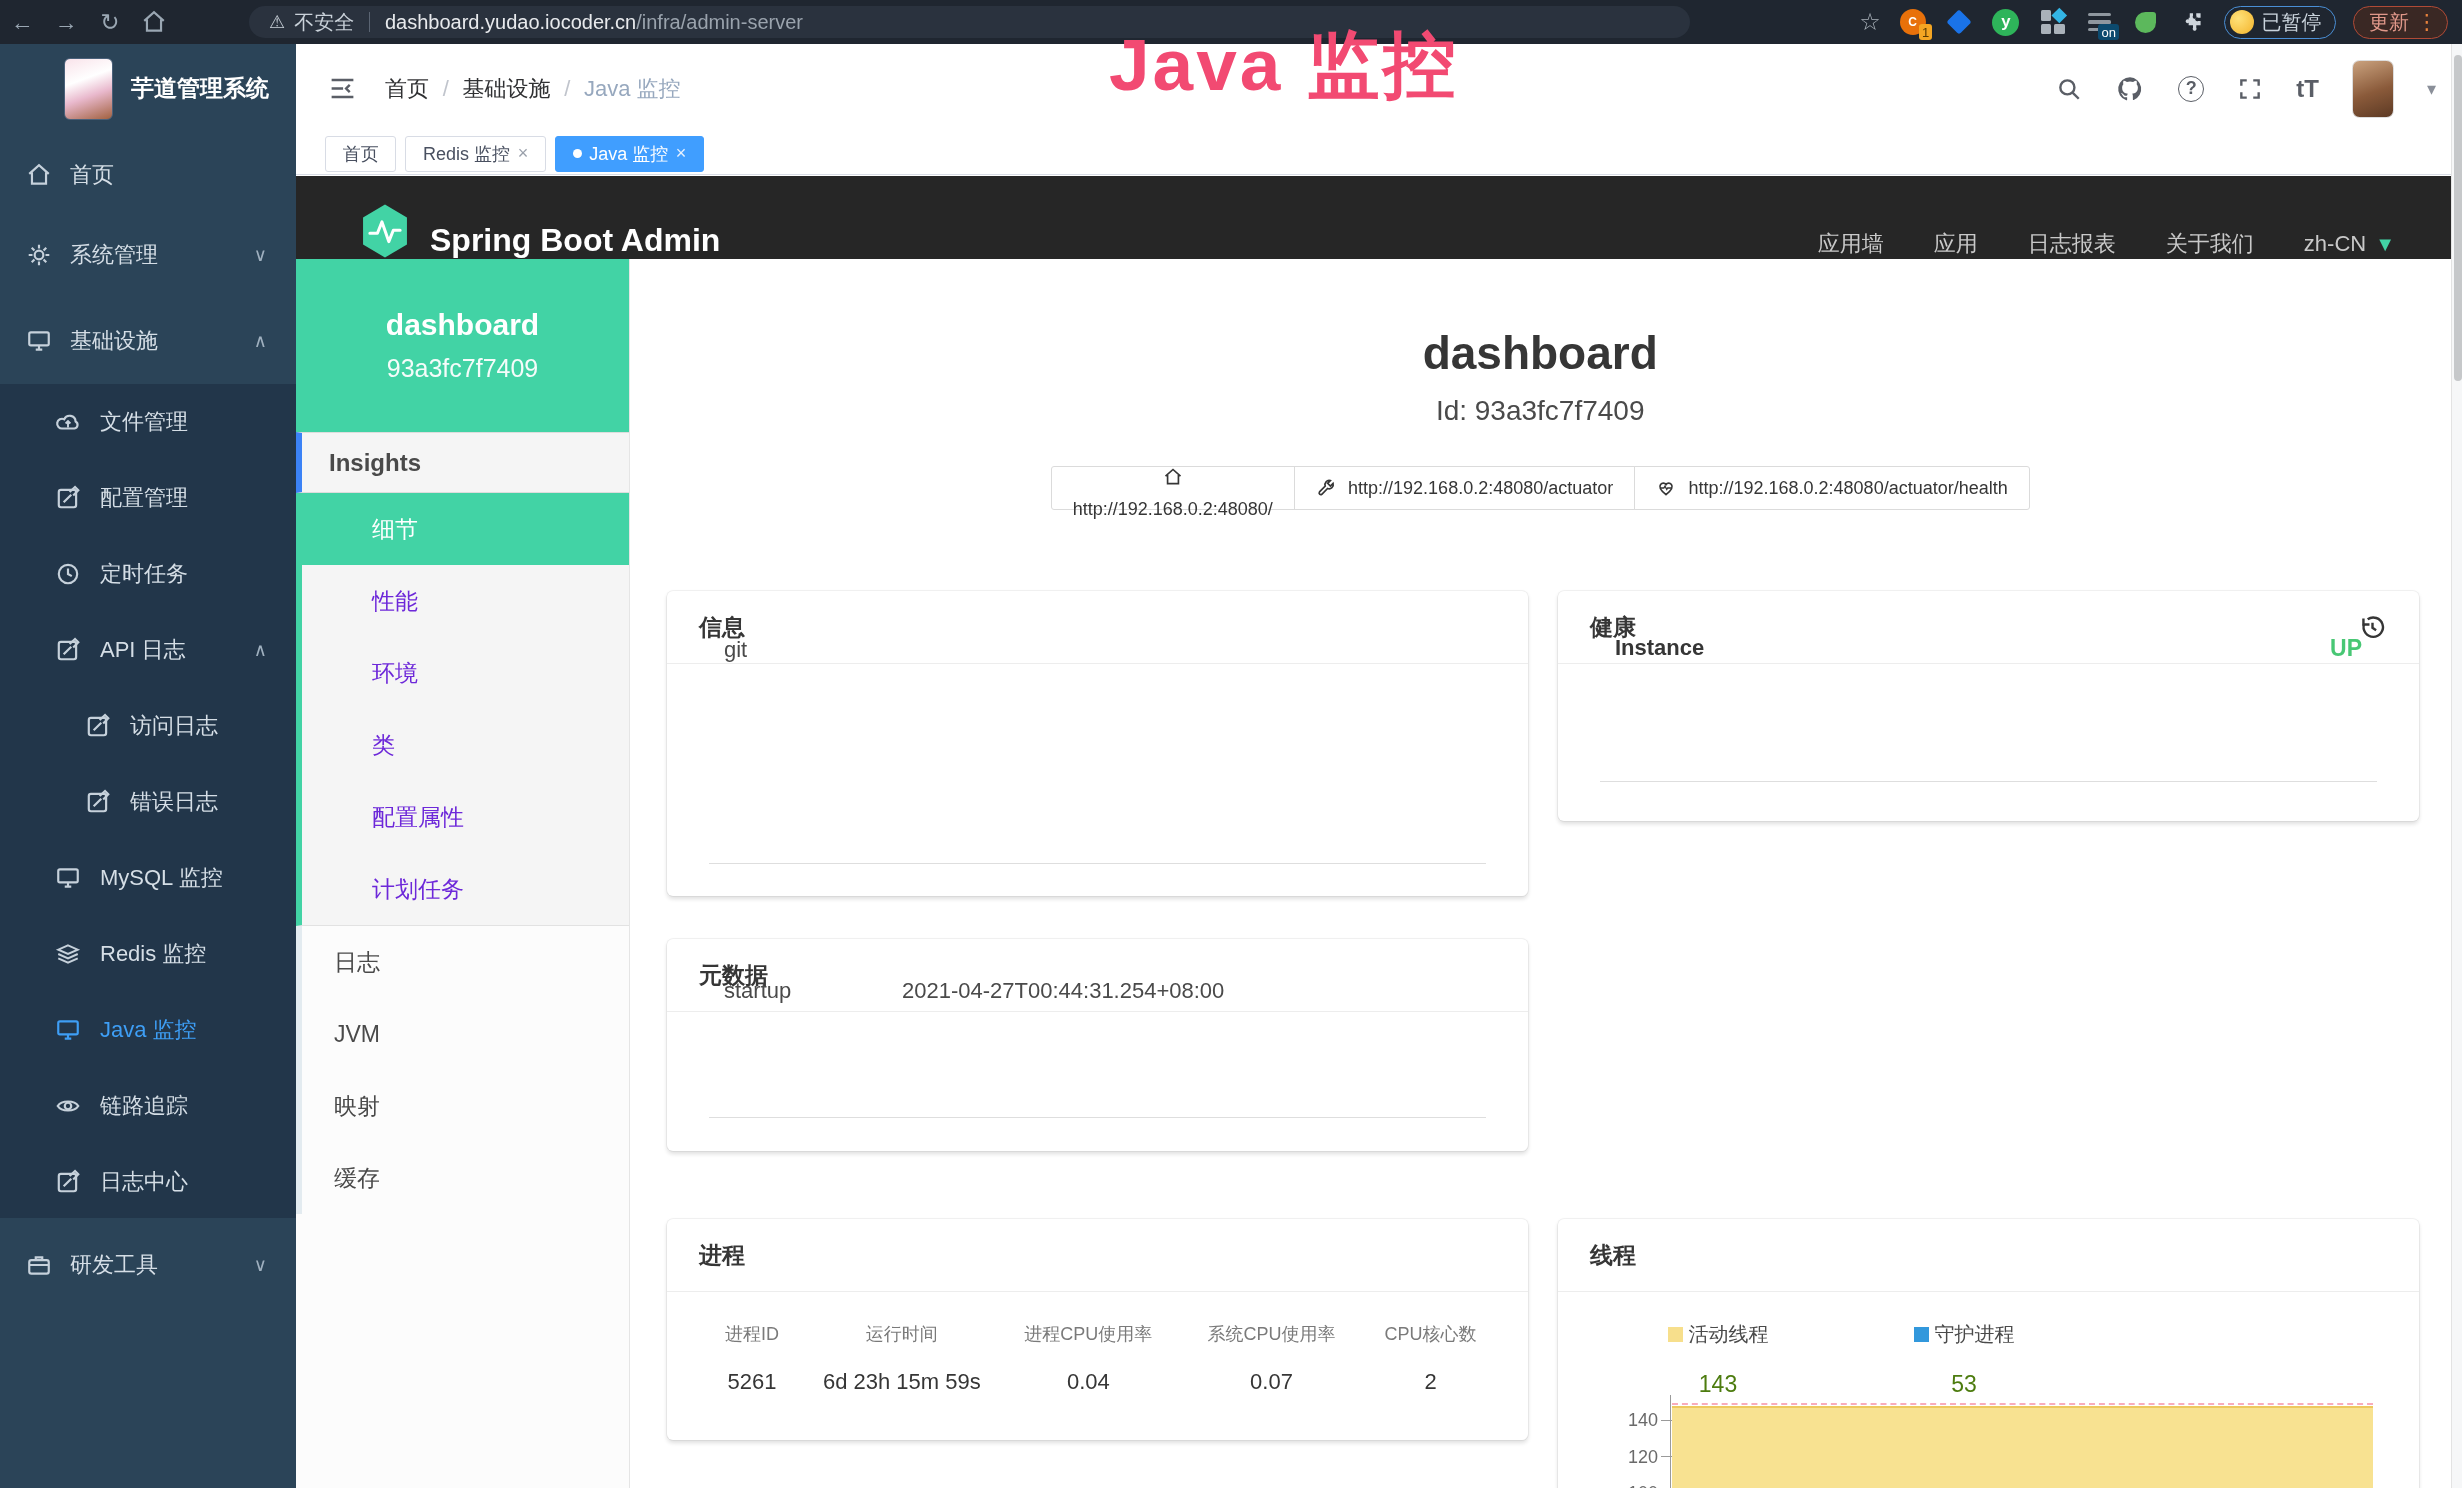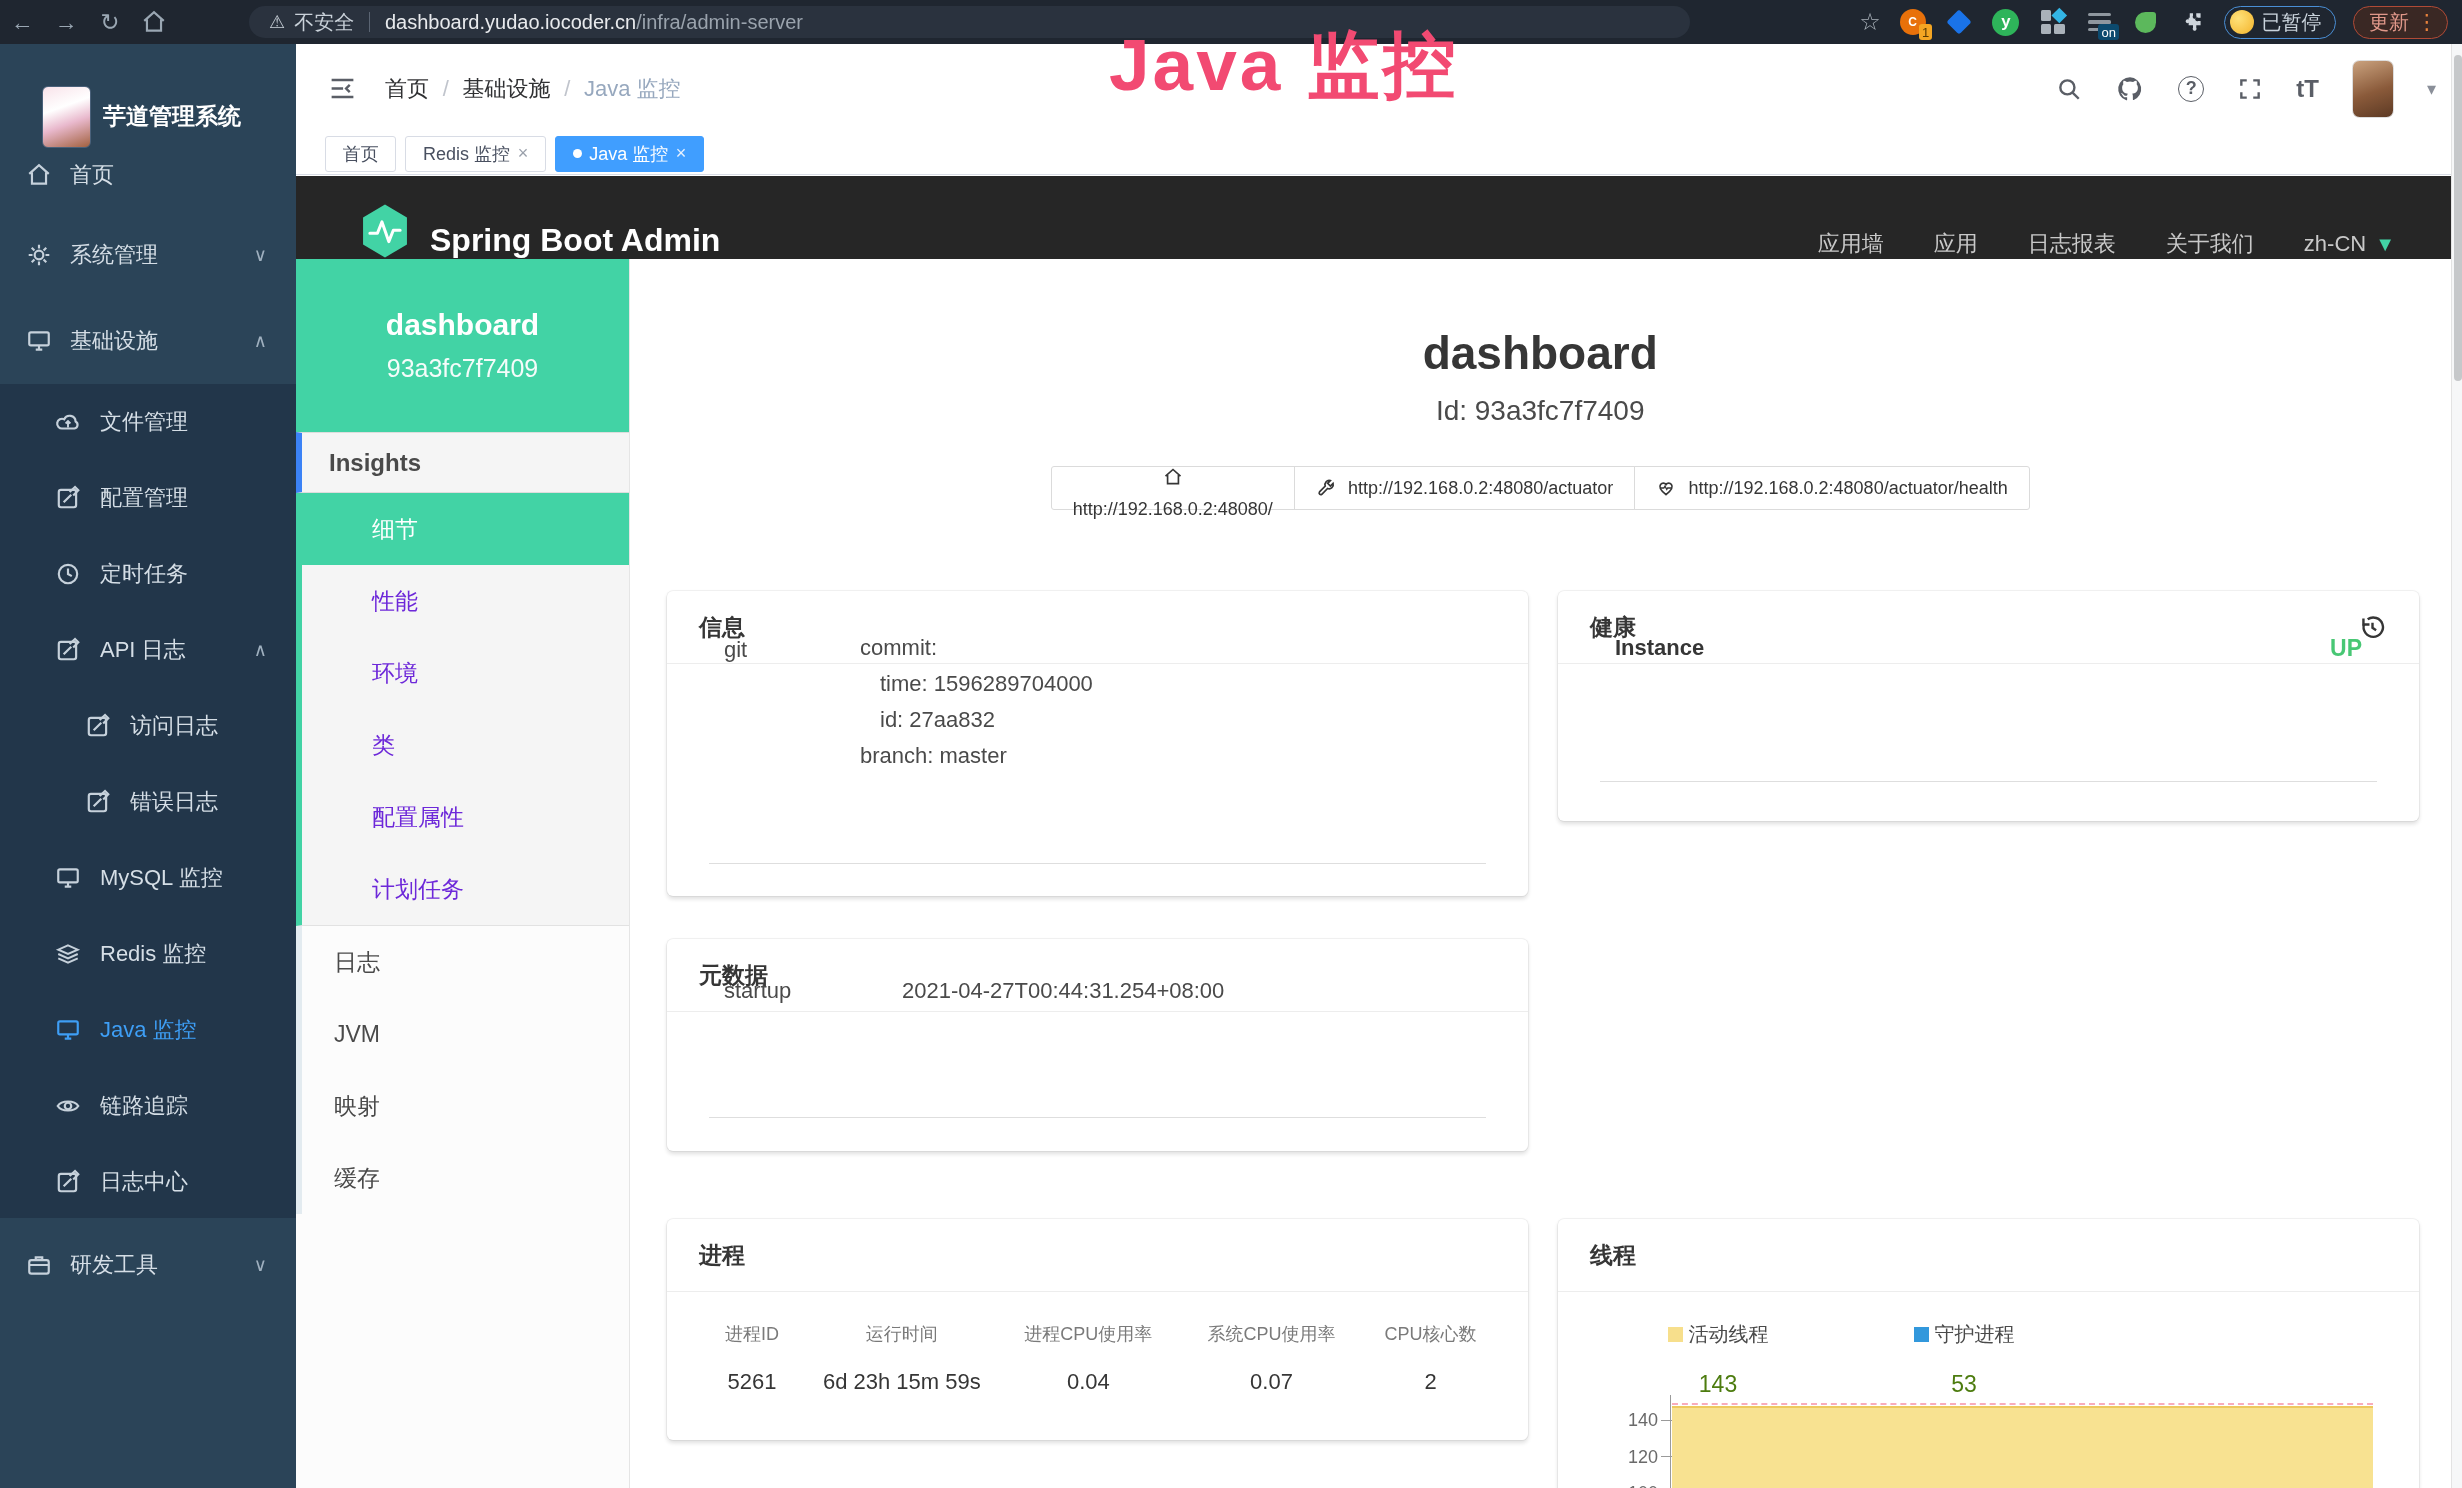--- a/index.html
+++ b/index.html
@@ -26,21 +26,21 @@
            padding:1.5px 3px; border-radius:3px; color:#fff; }
   .circ { border-radius:50%; display:flex; align-items:center; justify-content:center; color:#fff; font-weight:bold; }
   .pill { display:flex; align-items:center; gap:7.6px; border-radius:16.7px; font-size:20px; height:33px; }
   .paused { border:1.5px solid #4a8fd6; color:#c9d3dc; padding:0 13.7px 0 4.6px; }
   .face { width:24px; height:24px; border-radius:50%; background:radial-gradient(circle at 35% 35%, #ffe27a, #f3b32a); }
   .update { border:1.5px solid #b04a36; background:#3a2824; color:#e0988a; padding:0 9px 0 15px; }
   .update .dots { color:#e8823c; font-size:21px; letter-spacing:0.8px; }
 
   
   .sidebar { position:absolute; left:0; top:44px; width:296px; bottom:0; background:#2b4458; color:#dde5ec; z-index:5; }
-  .logo-row { height:89px; display:flex; align-items:center; padding-left:42px; gap:12px;margin-top:28px; }
+  .logo-row { height:89px; display:flex; align-items:center; padding-left:64px; gap:18px; }
   .logo-img { width:49px; height:62px; border-radius:6px;
               background:linear-gradient(160deg,#f9e3ea 0%,#ffffff 35%,#e9b9cd 60%,#a2613f 100%);
               border:0.8px solid #4a617a; }
   .logo-title { font-size:23px; font-weight:bold; color:#fff; }
   .s-item { position:absolute; left:0; right:0; height:76px; display:flex; align-items:center; font-size:22px; color:#d5dee6; }
   .s-item .ic { position:absolute; color:#c6d1db; }
   .lv1 { padding-left:70px; } .lv1 .ic { left:26px; }
   .lv2 { padding-left:100px; } .lv2 .ic { left:55px; }
   .lv3 { padding-left:130px; } .lv3 .ic { left:85px; }
   .arrow { position:absolute; right:29px; font-size:18px; color:#9fb0bf; }
@@ -553,26 +553,20 @@
         </span>
       <span>http://192.168.0.2:48080/actuator/health</span>
     </span>
   </div>
 </div>
 
 <div class="card" style="left:667px; top:591px; width:861px; height:305px;">
   <div class="card-h">信息</div>
   <div class="card-b" style="height:232px;">
     <span class="kv-label" style="top:46px;">git</span>
-    <div class="git-lines" style="top:39px;">
-      <div>commit:</div>
-      <div class="ind">time: 1596289704000</div>
-      <div class="ind">id: 27aa832</div>
-      <div>branch: master</div>
-    </div>
     <span class="row-line" style="bottom:32px;"></span>
   </div>
 </div>
 
 <div class="card" style="left:1558px; top:591px; width:861px; height:230px;">
   <div class="card-h">
     <span>健康</span>
     <span class="hist ic">
         <svg viewBox="0 0 24 24" style="width:29px;height:29px;">
           <use href="#i-history"></use>

